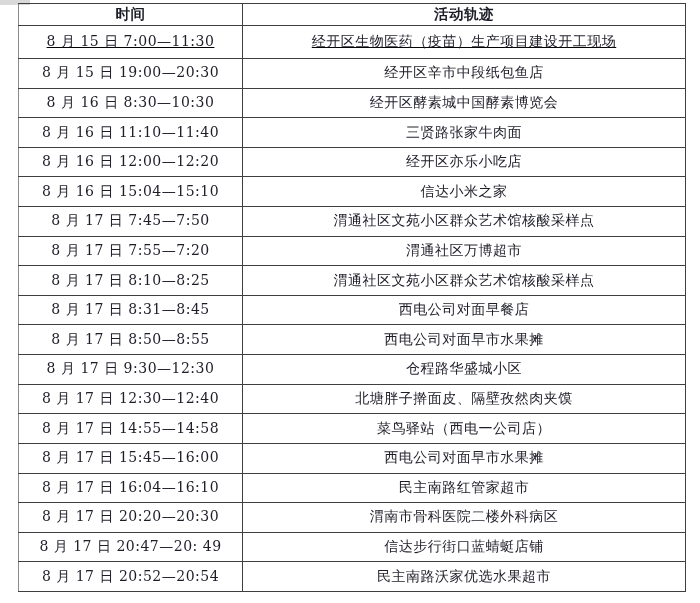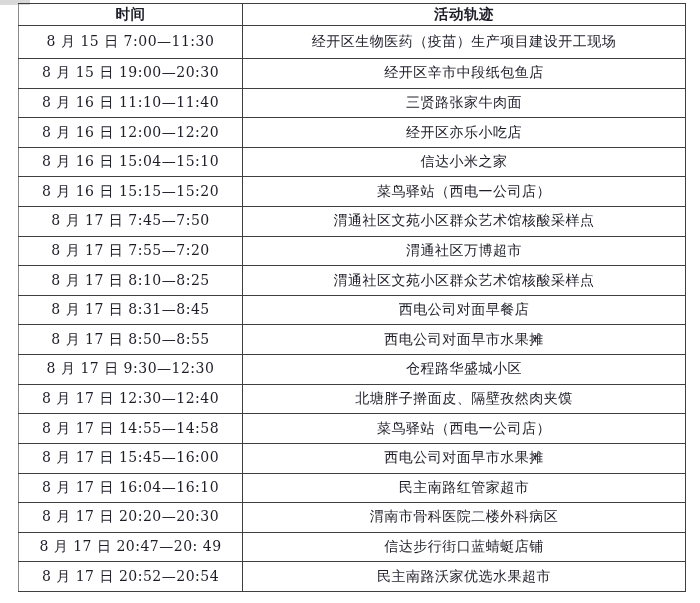--- a/index.html
+++ b/index.html
@@ -25,21 +25,21 @@
     text-align: center; vertical-align: middle;
     font-size: 14px; color: #1d1d28;
     letter-spacing: 0.5px;
     padding: 0 2px;
     white-space: nowrap; overflow: hidden;
   }
   table.trace td:first-child { border-left-color: #8a8a8a; }
   tr.r-head { height: 22px; }
   tr.r-head td, tr.r-summary td { font-weight: bold; font-size: 14.5px; }
   tr.r-summary { height: 25px; }
-  tr.r-first { height: 33px; }
+  tr.r-first { height: 33px; text-decoration: underline; }
   .col-time  { width: 224px; }
   .col-place { width: 443px; }
 </style>
 </head>
 <body>
 
 <div class="page">
   <div class="top-strip"></div>
 
   <table class="trace">
@@ -54,34 +54,34 @@
       </tr>
       <tr class="r-first">
         <td>8 月 15 日 7:00—11:30</td>
         <td>经开区生物医药（疫苗）生产项目建设开工现场</td>
       </tr>
       <tr>
         <td>8 月 15 日 19:00—20:30</td>
         <td>经开区辛市中段纸包鱼店</td>
       </tr>
       <tr>
+        <td>8 月 16 日 8:30—10:30</td>
+        <td>经开区酵素城中国酵素博览会</td>
+      </tr>
+      <tr>
         <td>8 月 16 日 11:10—11:40</td>
         <td>三贤路张家牛肉面</td>
       </tr>
       <tr>
         <td>8 月 16 日 12:00—12:20</td>
         <td>经开区亦乐小吃店</td>
       </tr>
       <tr>
         <td>8 月 16 日 15:04—15:10</td>
         <td>信达小米之家</td>
-      </tr>
-      <tr>
-        <td>8 月 16 日 15:15—15:20</td>
-        <td>菜鸟驿站（西电一公司店）</td>
       </tr>
       <tr>
         <td>8 月 17 日 7:45—7:50</td>
         <td>渭通社区文苑小区群众艺术馆核酸采样点</td>
       </tr>
       <tr>
         <td>8 月 17 日 7:55—7:20</td>
         <td>渭通社区万博超市</td>
       </tr>
       <tr>

